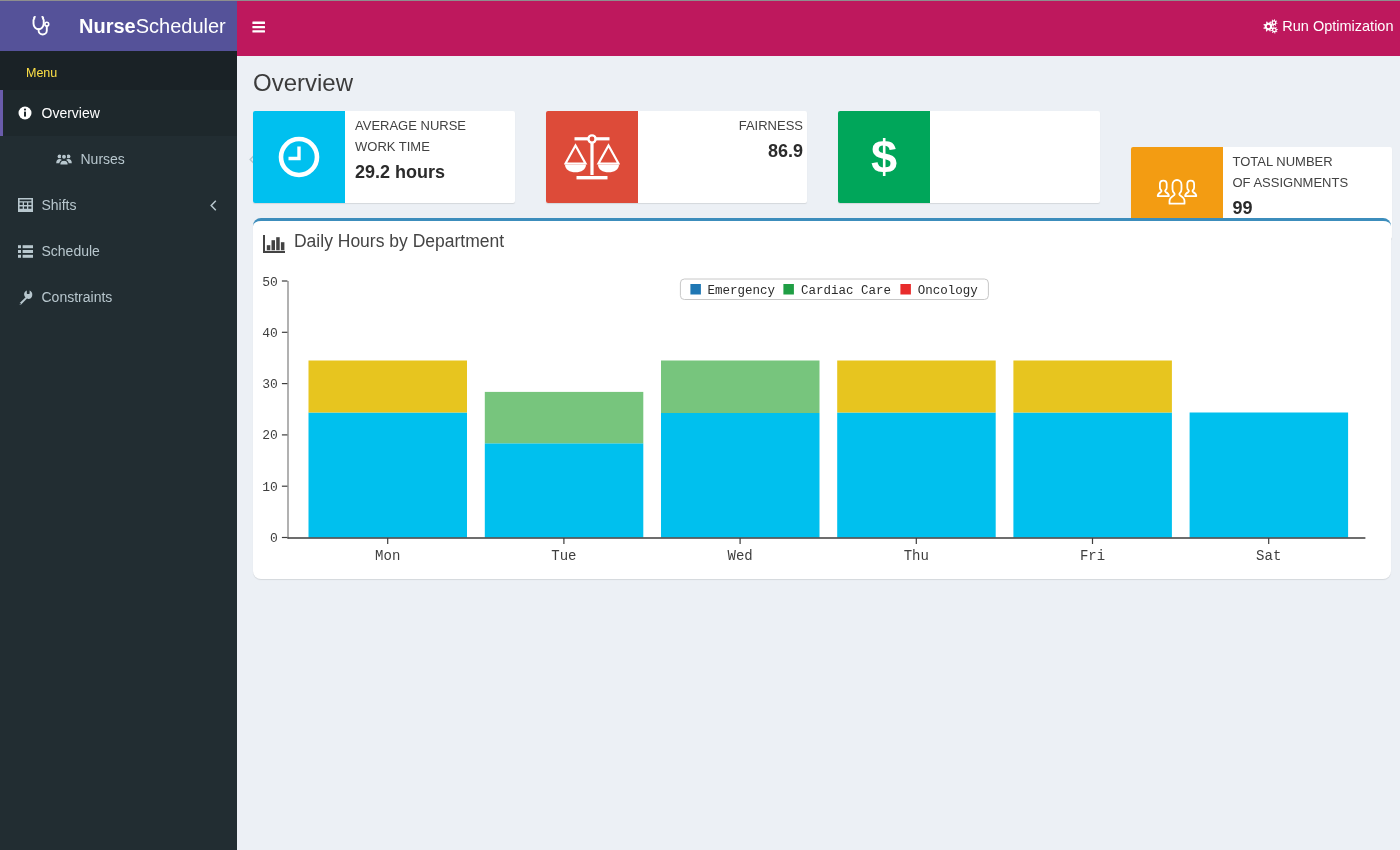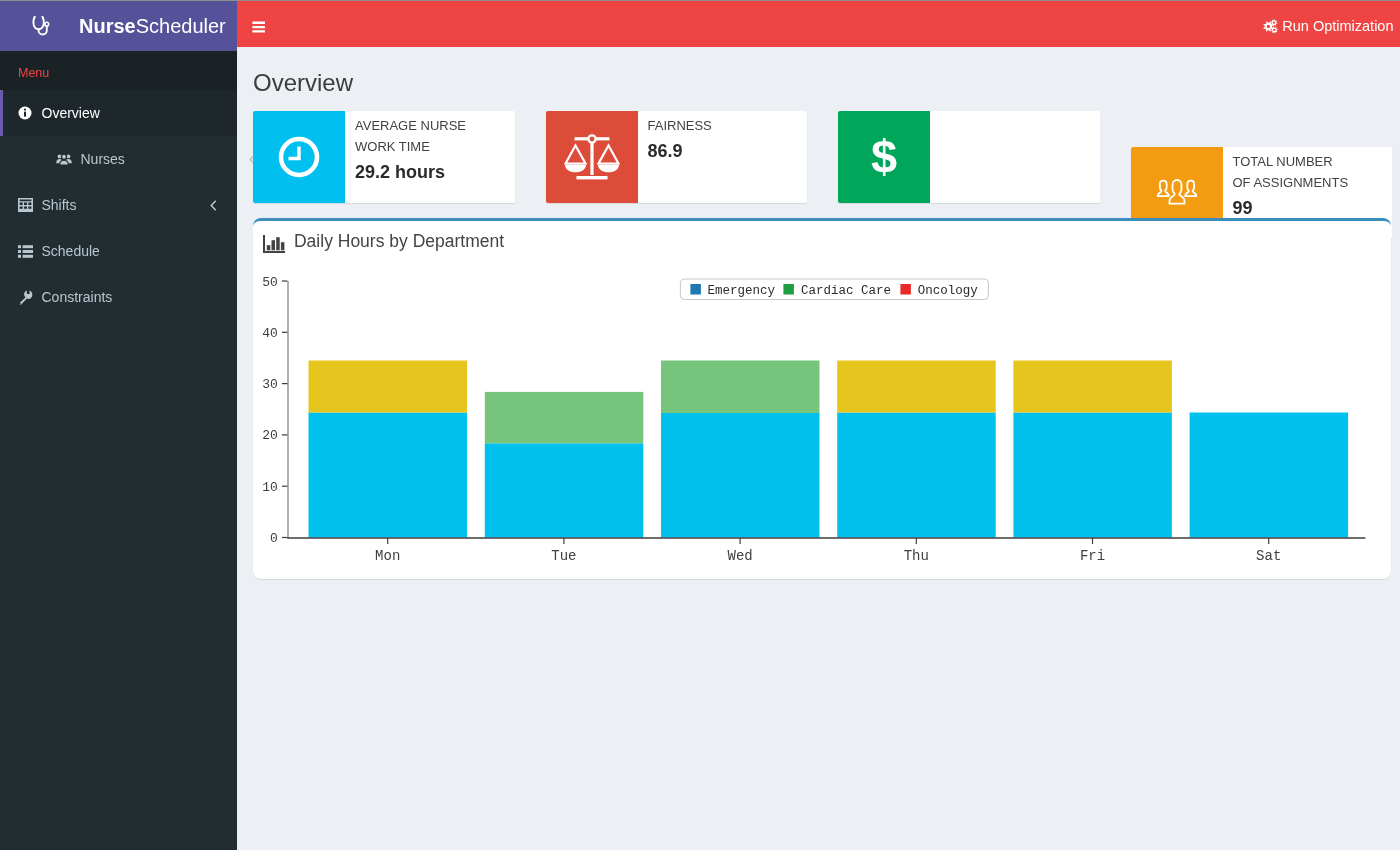--- a/index.html
+++ b/index.html
@@ -4,27 +4,27 @@
 <style>
   html,body{margin:0;padding:0;}
   body{width:1400px;height:850px;background:#ecf0f5;font-family:"Liberation Sans",sans-serif;overflow:hidden;position:relative;}
   .abs{position:absolute;}
   
   #topstrip{left:0;top:0;width:1400px;height:1px;background:#8e8e8e;}
   
   #logo{left:0;top:1px;width:237px;height:50px;background:#555299;color:#fff;display:flex;align-items:center;gap:23px;}
   #logo .ltxt{font-size:20px;font-weight:300;letter-spacing:0px;margin-left:6px;}
   #logo .ltxt b{font-weight:bold;}
-  #navbar{left:237px;top:1px;width:1163px;height:46px;background:#ef4444;text-decoration:underline;}
+  #navbar{left:237px;top:1px;width:1163px;height:55px;background:#be185d;text-decoration:underline;}
   #burger{left:15.4px;top:20px;}
   #runopt{right:6.5px;top:0;height:50px;display:flex;align-items:center;color:#fff;font-size:14.5px;}
   #runopt svg{margin-right:4px;}
   
   #sidebar{left:0;top:51px;width:237px;height:799px;background:#222d32;}
-  #menuhdr{left:0;top:0;width:237px;height:39px;background:#1a2226;color:#ef4444;font-size:12.5px;display:flex;align-items:center;padding-left:18px;padding-top:4px;box-sizing:border-box;}
+  #menuhdr{left:0;top:0;width:237px;height:39px;background:#1a2226;color:#fde047;font-size:12.5px;display:flex;align-items:center;padding-left:26px;padding-top:4px;box-sizing:border-box;}
   .mitem{left:0;width:237px;height:46px;color:#b8c7ce;font-size:14px;}
   .mitem.active{background:#1e282c;border-left:3px solid #6a5cab;color:#fff;width:234px;}
   .mitem .icon{position:absolute;left:17px;top:0;height:46px;width:16px;display:flex;align-items:center;justify-content:center;}
   .mitem.active .icon{left:14px;}
   .mitem .txt{position:absolute;left:41.5px;top:0;height:46px;display:flex;align-items:center;}
   .mitem.active .txt{left:38.5px;}
   .mitem .chev{position:absolute;right:20px;top:0;height:46px;display:flex;align-items:center;}
   
   #h1{left:253px;top:69.5px;font-size:24px;color:#3c3c3c;line-height:26px;}
   .ibox{top:110.5px;width:261.5px;height:92px;background:#fff;border-radius:2px;box-shadow:0 1px 1px rgba(0,0,0,0.1);}
@@ -147,21 +147,21 @@
       <circle cx="23" cy="23" r="18" fill="none" stroke="#fff" stroke-width="4.6"></circle>
       <path d="M23 12.5 L23 24.5 L12.5 24.5" fill="none" stroke="#fff" stroke-width="3.4"></path>
     </svg>
   </div>
   <div class="itx">
       <div class="t">AVERAGE NURSE</div>
       <div class="t">WORK TIME</div>
       <div class="n">29.2 hours</div>
     </div>
 </div>
-<div class="ibox abs" style="left:545.5px;">
+<div class="ibox abs" style="left:545.5px;text-align:right;">
   <div class="isq" style="background:#dd4b39;">
     <svg width="56" height="48" viewBox="0 0 56 48">
       <g stroke="#fff" fill="none">
         <rect x="10.5" y="4.2" width="35" height="3.2" fill="#fff" stroke="none"></rect>
         <circle cx="28" cy="6" r="3.6" stroke-width="2.4" fill="#dd4b39"></circle>
         <rect x="26.4" y="9" width="3.2" height="33" fill="#fff" stroke="none"></rect>
         <rect x="12.5" y="43" width="31" height="3.4" fill="#fff" stroke="none"></rect>
         <path d="M11.5 12.5 L21.5 30.5 L1.5 30.5 Z" stroke-width="2.2"></path>
         <path d="M44.5 12.5 L54.5 30.5 L34.5 30.5 Z" stroke-width="2.2"></path>
         <path d="M1 31.5 L22 31.5 C22 36.5 17.3 39.3 11.5 39.3 C5.7 39.3 1 36.5 1 31.5 Z" fill="#fff" stroke="none"></path>

